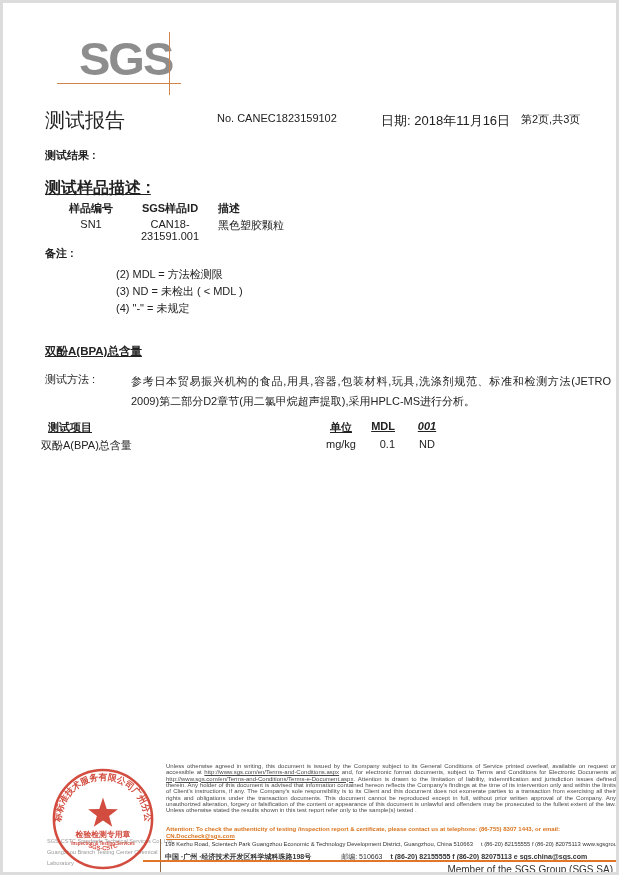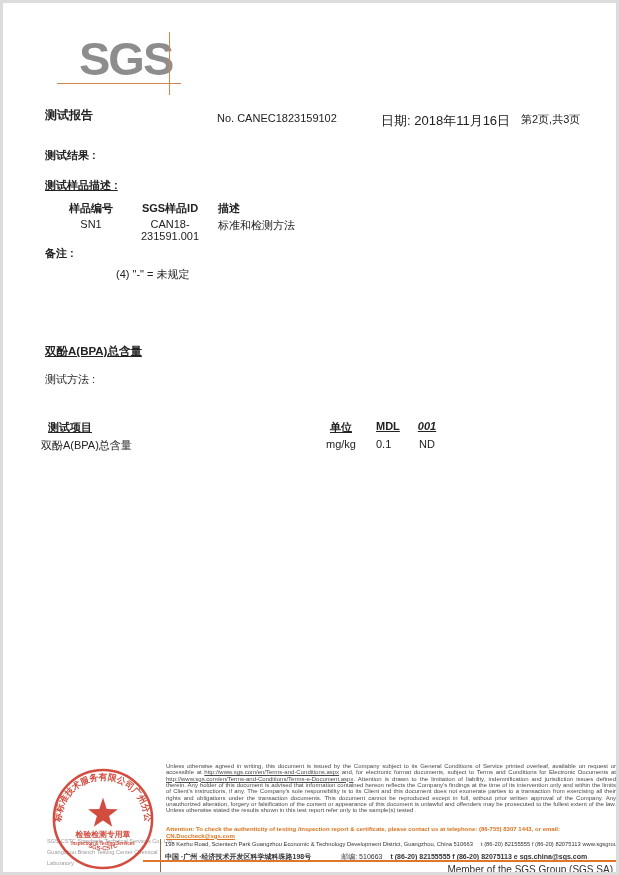--- a/index.html
+++ b/index.html
@@ -16,29 +16,29 @@
   
   .logo-text {
     position: absolute; left: 76px; top: 32px;
     font-size: 47px; font-weight: bold; color: #8d8d8d;
     letter-spacing: -2px; line-height: 1;
   }
   .crop-v { position: absolute; left: 166px; top: 29px; width: 1px; height: 63px; background: #d2854a; }
   .crop-h { position: absolute; left: 54px; top: 80px; width: 124px; height: 1px; background: #d2854a; }
 
   
-  .rpt-title { position: absolute; left: 42px; top: 104px; font-size: 12px; font-weight: bold; }
+  .rpt-title { position: absolute; left: 42px; top: 104px; font-size: 20px; font-weight: normal; }
   .rpt-no    { position: absolute; left: 214px; top: 109px; font-size: 11px; }
   .rpt-date  { position: absolute; left: 378px; top: 109px; font-size: 13px; }
   .rpt-page  { position: absolute; left: 518px; top: 109px; font-size: 11px; }
 
   .results-label { position: absolute; left: 42px; top: 145px; font-size: 11px; font-weight: bold; }
 
   .sample-heading {
-    position: absolute; left: 42px; top: 175px; font-size: 11px; font-weight: bold;
+    position: absolute; left: 42px; top: 175px; font-size: 16px; font-weight: bold;
     text-decoration: underline;
   }
   .sample-table { position: absolute; left: 0; top: 198px; width: 619px; font-size: 11px; }
   .sample-table .trow { position: relative; height: 17px; }
   .sample-table .c1 { position: absolute; left: 42px; width: 92px; text-align: center; }
   .sample-table .c2 { position: absolute; left: 128px; width: 78px; text-align: center; }
   .sample-table .c3 { position: absolute; left: 215px; }
   .sample-table .hdr { font-weight: bold; }
 
   .notes-heading { position: absolute; left: 42px; top: 243px; font-size: 11px; font-weight: bold; }
@@ -49,21 +49,21 @@
     text-decoration: underline;
   }
   .method-label { position: absolute; left: 42px; top: 369px; font-size: 11px; }
   .method-text  { position: absolute; left: 128px; top: 368px; width: 480px; font-size: 11px; line-height: 20px; text-align: justify; }
 
   .res-table { position: absolute; left: 0; top: 417px; width: 619px; font-size: 11px; }
   .res-table .trow { position: relative; height: 18px; }
   .res-table .item-h { position: absolute; left: 45px; font-weight: bold; text-decoration: underline; text-align: right; }
   .res-table .item   { position: absolute; left: 38px; }
   .res-table .unit { position: absolute; left: 316px; width: 44px; text-align: center; }
-  .res-table .mdl  { position: absolute; left: 373px; width: 32px; text-align: left; }
+  .res-table .mdl  { position: absolute; left: 360px; width: 32px; text-align: right; }
   .res-table .s001 { position: absolute; left: 408px; width: 32px; text-align: center; }
   .res-table .hu { font-weight: bold; text-decoration: underline; }
   .res-table .it { font-style: italic; text-decoration: underline; }
 
   
   .company-lines {
     position: absolute; left: 44px; top: 833px; width: 132px;
     font-size: 5.6px; line-height: 11px; color: #9a9a9a;
   }
   .stamp { position: absolute; left: 44px; top: 762px; width: 112px; height: 108px; opacity: 0.88; }
@@ -110,31 +110,34 @@
   <div class="sample-heading">测试样品描述 :</div>
   <div class="sample-table">
     <div class="trow hdr">
       <span class="c1">样品编号</span>
       <span class="c2">SGS样品ID</span>
       <span class="c3">描述</span>
     </div>
     <div class="trow">
       <span class="c1">SN1</span>
       <span class="c2">CAN18-231591.001</span>
-      <span class="c3">标准和检测方法</span>
+      <span class="c3">黑色塑胶颗粒</span>
     </div>
   </div>
 
   <div class="notes-heading">备注 :</div>
   <div class="notes-list">
+    <div>(2) MDL = 方法检测限</div>
+    <div>(3) ND = 未检出 ( &lt; MDL )</div>
     <div>(4) "-" = 未规定</div>
   </div>
 
   <div class="bpa-heading">双酚A(BPA)总含量</div>
   <div class="method-label">测试方法 :</div>
+  <div class="method-text">参考日本贸易振兴机构的食品,用具,容器,包装材料,玩具,洗涤剂规范、标准和检测方法(JETRO 2009)第二部分D2章节(用二氯甲烷超声提取),采用HPLC-MS进行分析。</div>
 
   <div class="res-table">
     <div class="trow">
       <span class="item-h">测试项目</span>
       <span class="unit hu">单位</span>
       <span class="mdl hu">MDL</span>
       <span class="s001 hu it">001</span>
     </div>
     <div class="trow">
       <span class="item">双酚A(BPA)总含量</span>

